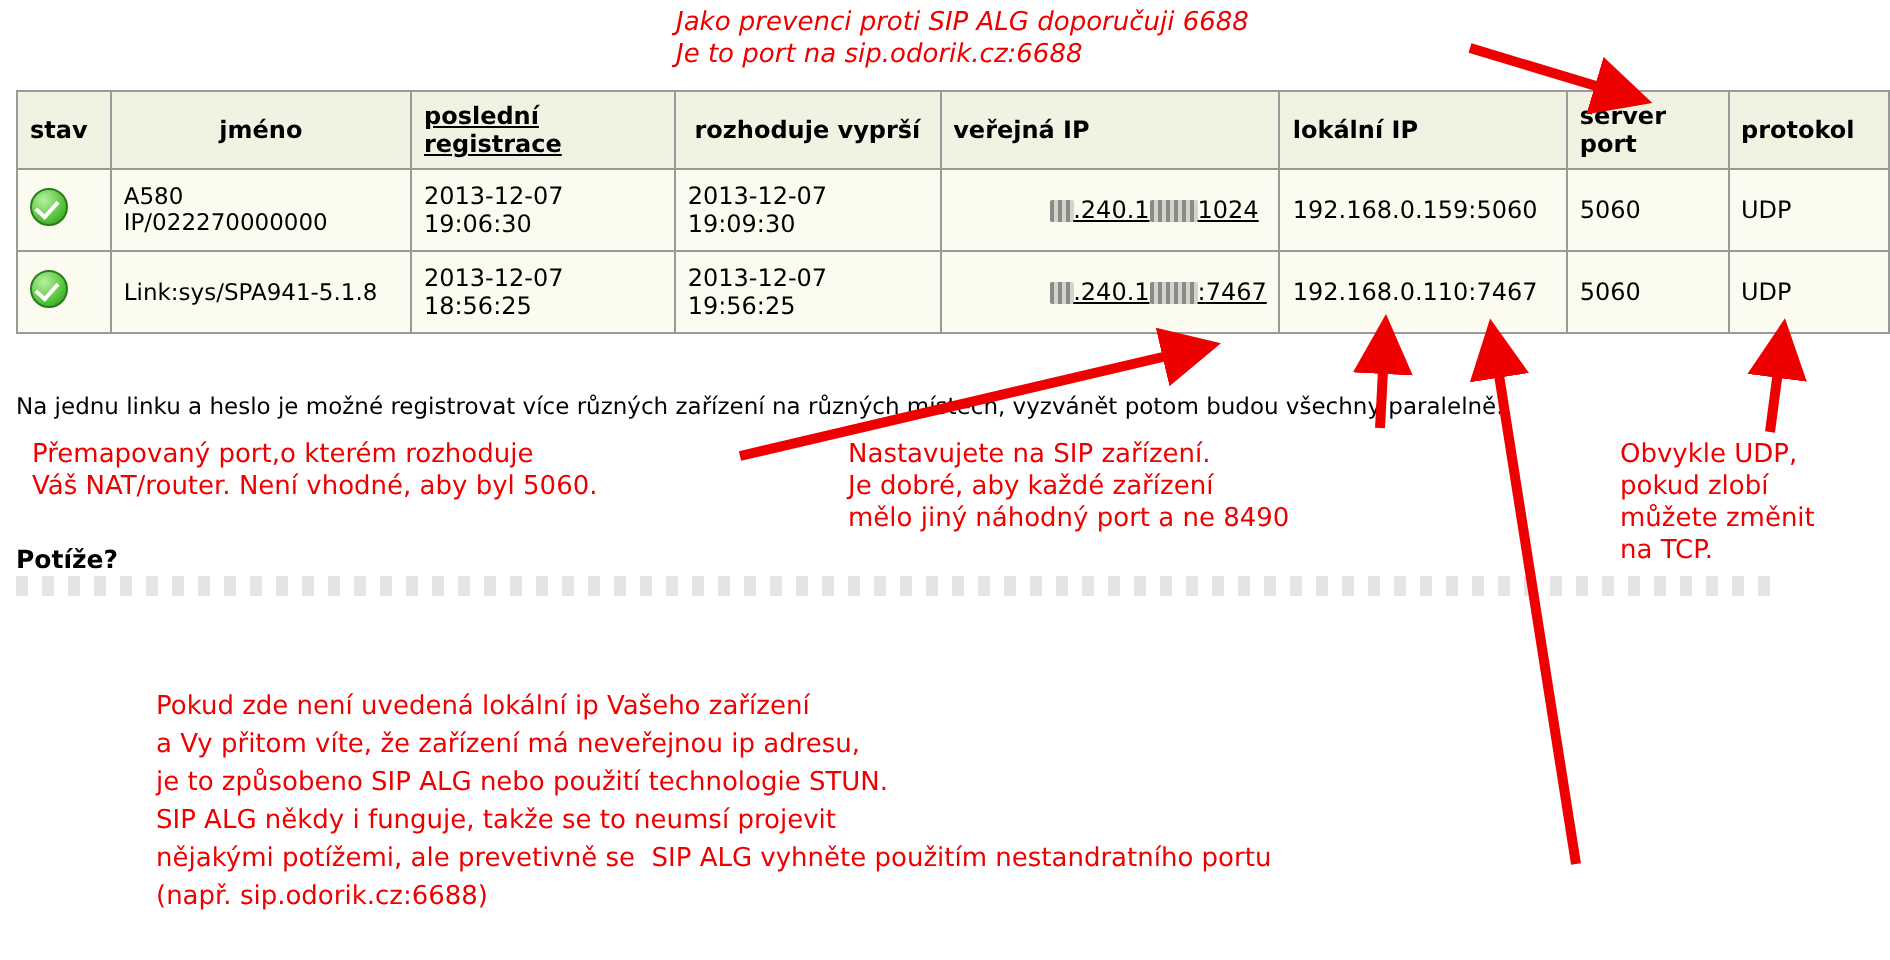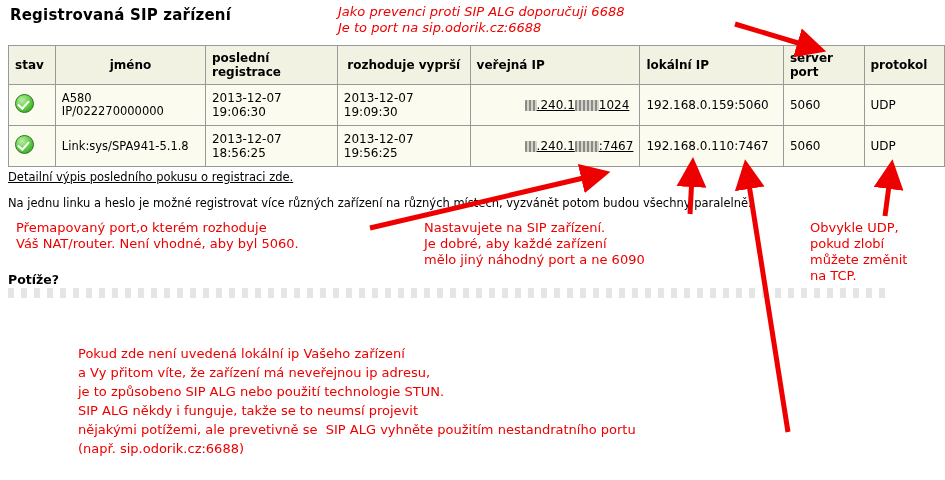--- a/index.html
+++ b/index.html
@@ -164,28 +164,27 @@
     left: 0; top: 0;
     width: 945px; height: 480px;
     pointer-events: none;
   }
 </style>
 </head>
 <body>
 
 <div id="page">
 
-  <div class="page-title">Registrovaná SIP zařízení</div>
 
   <table class="devices-table">
     <thead>
       <tr>
         <th class="col-stav">stav</th>
         <th class="col-jmeno" style="text-align:center !important;margin-top:40px;">jméno</th>
-        <th class="col-posledni" style="text-align:left;">poslední registrace</th>
+        <th class="col-posledni" style="text-align:left;text-decoration:underline;">poslední registrace</th>
         <th class="col-vyprsi" style="text-align:center !important;">rozhoduje vyprší</th>
         <th class="col-verejna">veřejná IP</th>
         <th class="col-lokalni">lokální IP</th>
         <th class="col-serverport">server port</th>
         <th class="col-protokol">protokol</th>
       </tr>
     </thead>
     <tbody>
       <tr>
         <td>
@@ -228,33 +227,32 @@
         <td>
           <span class="ip-public"><span class="blur" style="width:12px;height:11px;">&nbsp;</span><span class="ip-under">.240.1</span><span class="blur" style="width:24px;height:11px;">&nbsp;</span><span class="ip-under">:</span><span class="ip-under">7467</span></span>
         </td>
         <td>192.168.0.110:7467</td>
         <td>5060</td>
         <td>UDP</td>
       </tr>
     </tbody>
   </table>
 
-  <a class="detail-link" href="#">Detailní výpis posledního pokusu o registraci zde.</a>
 
   <div class="para para-info">Na jednu linku a heslo je možné registrovat více různých zařízení na různých místech, vyzvánět potom budou všechny paralelně.</div>
   <div class="para para-trouble">Potíže?</div>
   <div class="faint-line"></div>
 
   <div class="annot annot-top">Jako prevenci proti SIP ALG doporučuji 6688
 Je to port na sip.odorik.cz:6688</div>
   <div class="annot annot-left">Přemapovaný port,o kterém rozhoduje
 Váš NAT/router. Není vhodné, aby byl 5060.</div>
   <div class="annot annot-mid">Nastavujete na SIP zařízení.
 Je dobré, aby každé zařízení
-mělo jiný náhodný port a ne 6090</div>
+mělo jiný náhodný port a ne 8490</div>
   <div class="annot annot-right">Obvykle UDP,
 pokud zlobí
 můžete změnit
 na TCP.</div>
   <div class="annot annot-bottom">Pokud zde není uvedená lokální ip Vašeho zařízení
 a Vy přitom víte, že zařízení má neveřejnou ip adresu,
 je to způsobeno SIP ALG nebo použití technologie STUN.
 SIP ALG někdy i funguje, takže se to neumsí projevit
 nějakými potížemi, ale prevetivně se  SIP ALG vyhněte použitím nestandratního portu
 (např. sip.odorik.cz:6688)</div>

